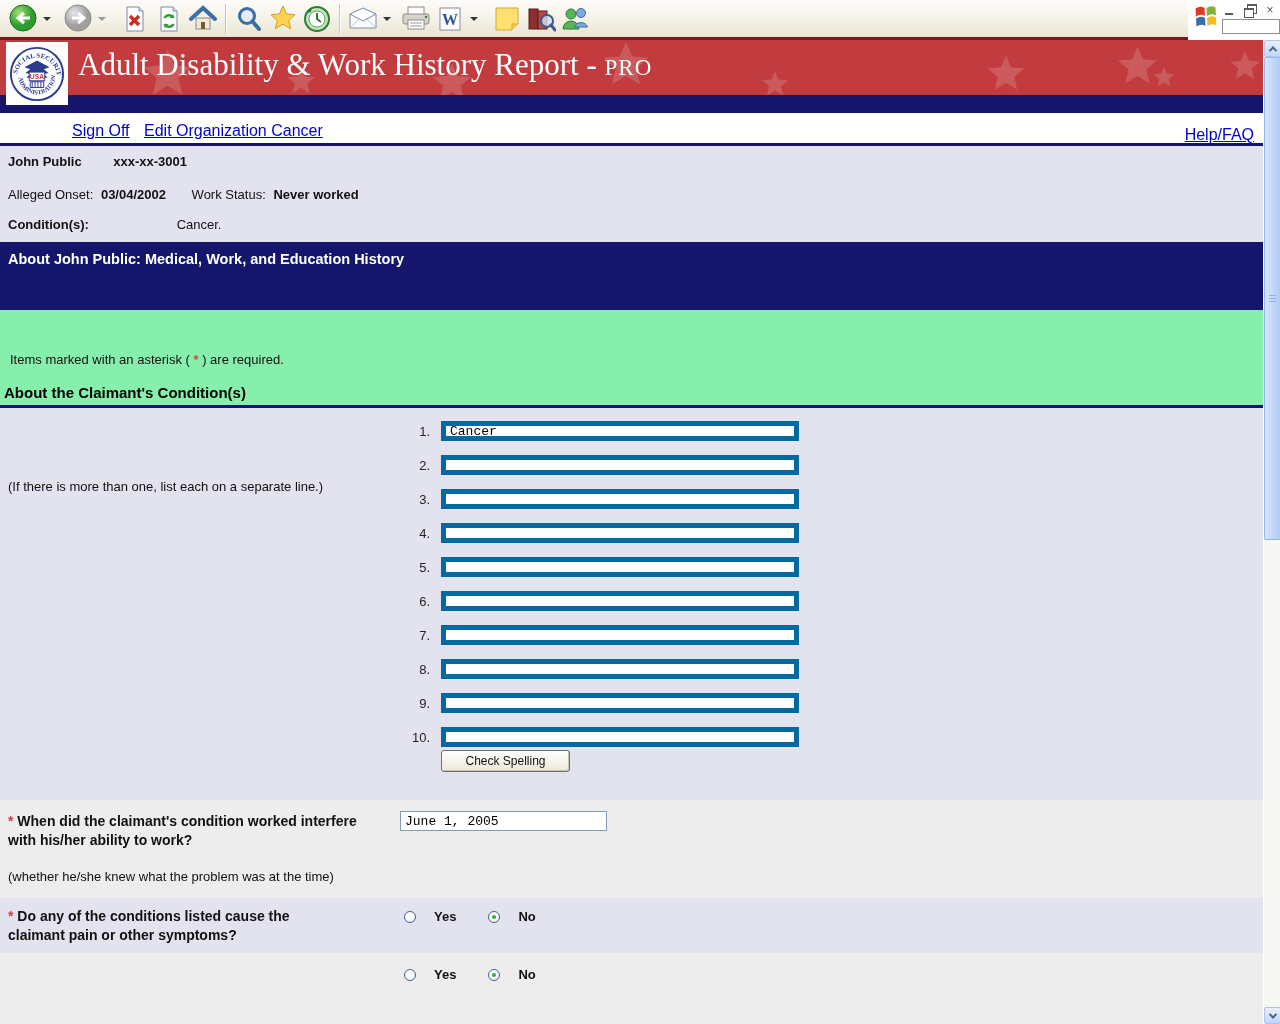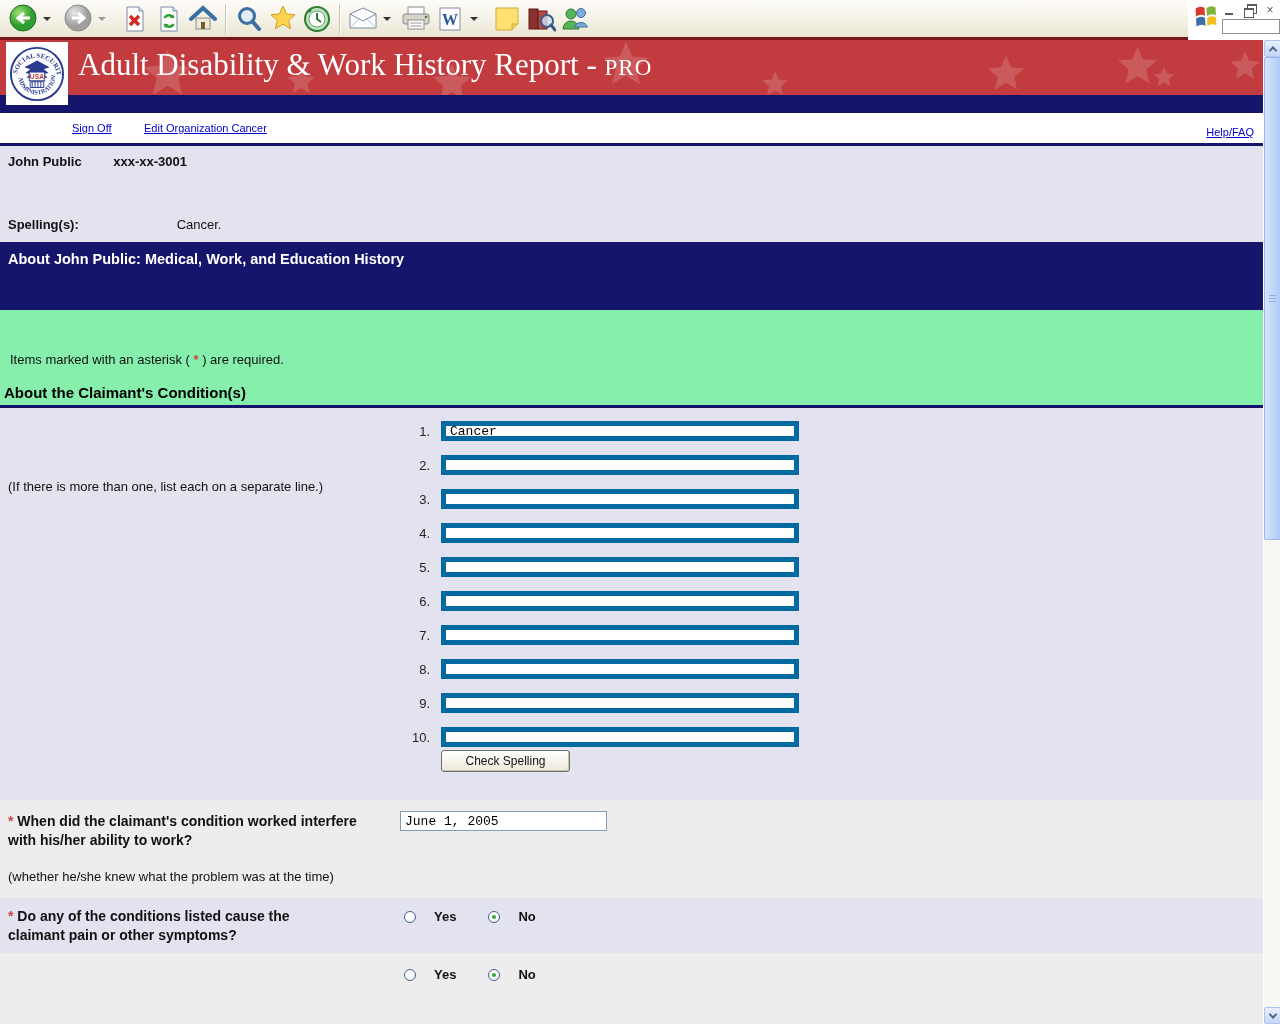--- a/index.html
+++ b/index.html
@@ -45,21 +45,21 @@
   #page { position:absolute; left:0; top:40px; width:1263px; height:984px; background:#fff; }
 
   #banner { position:absolute; left:0; top:0; width:1263px; height:55px; background:#c23b3f; overflow:hidden; }
   .bstar { position:absolute; fill:rgba(255,255,255,0.16); }
   #navyBand { position:absolute; left:0; top:55px; width:1263px; height:18px; background:#15156b; }
   #logoBox { position:absolute; left:6px; top:2px; width:62px; height:63px; background:#ffffff; z-index:5; display:flex; align-items:center; justify-content:center; }
   #pageTitle { position:absolute; left:78px; top:7px; color:#ffffff; font-family:"Liberation Serif", serif; font-size:31px; white-space:nowrap; z-index:4; }
   #pageTitle .pro { font-size:23px; letter-spacing:1px; }
 
   #linksRow { position:absolute; left:0; top:73px; width:1263px; height:30px; background:#fff; }
-  a.navlink { color:#0000cc; text-decoration:underline; font-size:11px; position:absolute; top:9px; }
+  a.navlink { color:#0000cc; text-decoration:underline; font-size:16px; position:absolute; top:9px; }
   #ruleTop { position:absolute; left:0; top:103px; width:1263px; height:3px; background:#15156b; }
 
   #claimant { position:absolute; left:0; top:106px; width:1263px; height:96px; background:#e3e3f0; font-size:13px; color:#111; }
   .crow { position:absolute; left:8px; white-space:nowrap; }
   .b { font-weight:bold; }
 
   #sectionHdr { position:absolute; left:0; top:202px; width:1263px; height:68px; background:#15156b; color:#fff;
     font-weight:bold; font-size:14.5px; padding:9px 0 0 8px; }
 
   #whiteGap { position:absolute; left:0; top:270px; width:1263px; height:98px; background:#86efac; }
@@ -304,22 +304,28 @@
       <a class="navlink" style="left:144px;" href="#">Edit Organization Cancer</a>
       <a class="navlink" style="right:9px; top:13px;" href="#">Help/FAQ</a>
     </div>
     <div id="ruleTop"></div>
 
     <div id="claimant">
       <div class="crow" style="top:8px;">
         <span class="b">John Public</span>
         <span class="b" style="margin-left:28px;">xxx-xx-3001</span>
       </div>
+      <div class="crow" style="top:41px;">
+        <span>Alleged Onset:</span>
+        <span class="b" style="margin-left:4px;">03/04/2002</span>
+        <span style="margin-left:22px;">Work Status:</span>
+        <span class="b" style="margin-left:4px;">Never worked</span>
+      </div>
       <div class="crow" style="top:71px;">
-        <span class="b" style="display:inline-block; width:165px;">Spelling(s):</span>
+        <span class="b" style="display:inline-block; width:165px;">Condition(s):</span>
         <span>Cancer.</span>
       </div>
     </div>
 
     <div id="sectionHdr"><span>About John Public: Medical, Work, and Education History</span></div>
 
     <div id="whiteGap">
       <div id="reqNote">
         <span>Items marked with an asterisk ( </span><span class="ast">*</span><span> ) are required.</span>
       </div>

